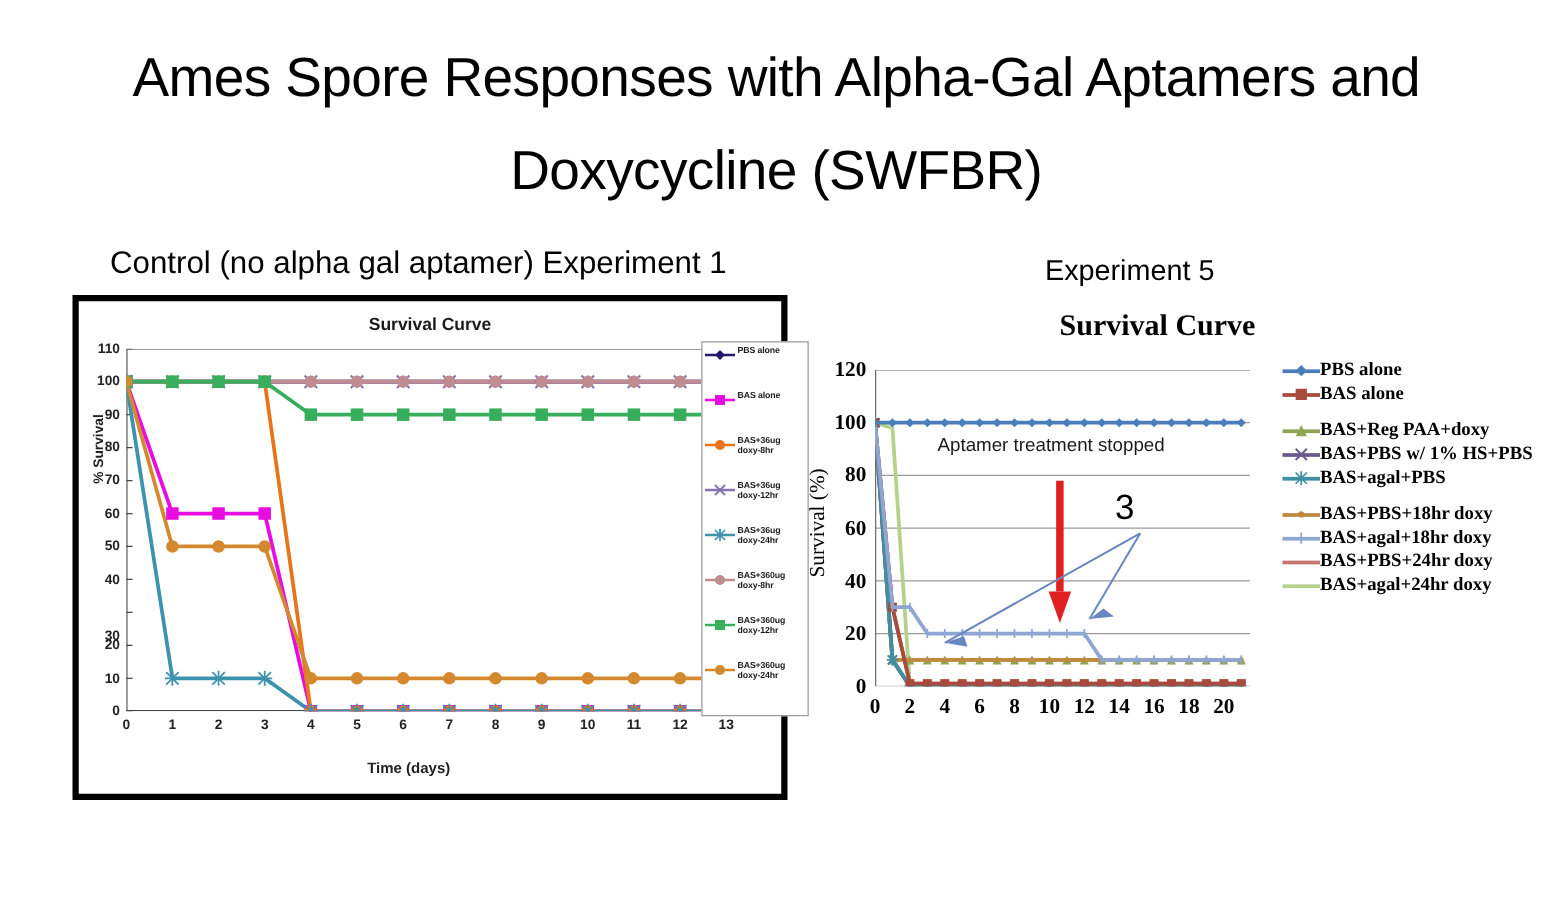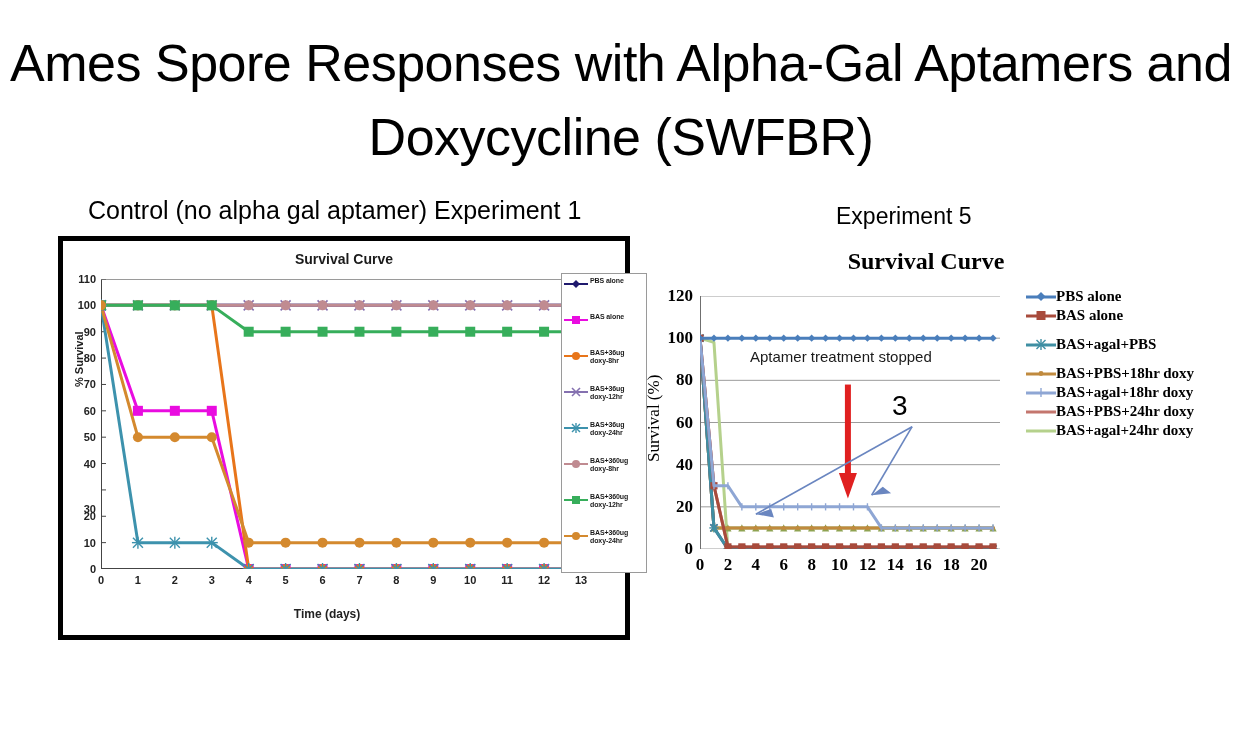--- a/index.html
+++ b/index.html
@@ -16,21 +16,21 @@
   }
 
   
   #slide-title {
     position: absolute;
     left: 0;
     top: 26px;
     width: 1242px;
     text-align: center;
     font-family: "Liberation Sans", sans-serif;
-    font-size: 52px;
+    font-size: 44px;
     line-height: 74px;
     font-weight: 400;
     color: #000000;
     letter-spacing: -0.5px;
   }
 
   
   .panel-caption {
     position: absolute;
     font-family: "Liberation Sans", sans-serif;
@@ -897,20 +897,39 @@
         <div class="lg2-line" style="background: rgb(168, 75, 60);"></div>
         <svg width="30" height="17" style="left:0;top:0;position:absolute;">
           <rect x="10.5" y="4" width="9" height="9" fill="#a84b3c"></rect>
         </svg>
       </div>
       <div class="lg2-text">BAS alone</div>
     </div>
     <div class="lg2-gap"></div>
     <div class="lg2-row">
       <div class="lg2-swatch">
+        <div class="lg2-line" style="background: rgb(143, 163, 82);"></div>
+        <svg width="30" height="17" style="left:0;top:0;position:absolute;">
+          <polygon points="15,4 19.5,13 10.5,13" fill="#8fa352"></polygon>
+        </svg>
+      </div>
+      <div class="lg2-text">BAS+Reg PAA+doxy</div>
+    </div>
+    <div class="lg2-row">
+      <div class="lg2-swatch">
+        <div class="lg2-line" style="background: rgb(106, 90, 140);"></div>
+        <svg width="30" height="17" style="left:0;top:0;position:absolute;">
+          <line x1="10.5" y1="4" x2="19.5" y2="13" stroke="#6a5a8c" stroke-width="1.6"></line>
+          <line x1="10.5" y1="13" x2="19.5" y2="4" stroke="#6a5a8c" stroke-width="1.6"></line>
+        </svg>
+      </div>
+      <div class="lg2-text">BAS+PBS w/ 1% HS+PBS</div>
+    </div>
+    <div class="lg2-row">
+      <div class="lg2-swatch">
         <div class="lg2-line" style="background: rgb(63, 143, 163);"></div>
         <svg width="30" height="17" style="left:0;top:0;position:absolute;">
           <line x1="10.5" y1="4" x2="19.5" y2="13" stroke="#3f8fa3" stroke-width="1.4"></line>
           <line x1="10.5" y1="13" x2="19.5" y2="4" stroke="#3f8fa3" stroke-width="1.4"></line>
           <line x1="15" y1="3" x2="15" y2="14" stroke="#3f8fa3" stroke-width="1.4"></line>
           <line x1="9.5" y1="8.5" x2="20.5" y2="8.5" stroke="#3f8fa3" stroke-width="1.4"></line>
         </svg>
       </div>
       <div class="lg2-text">BAS+agal+PBS</div>
     </div>

